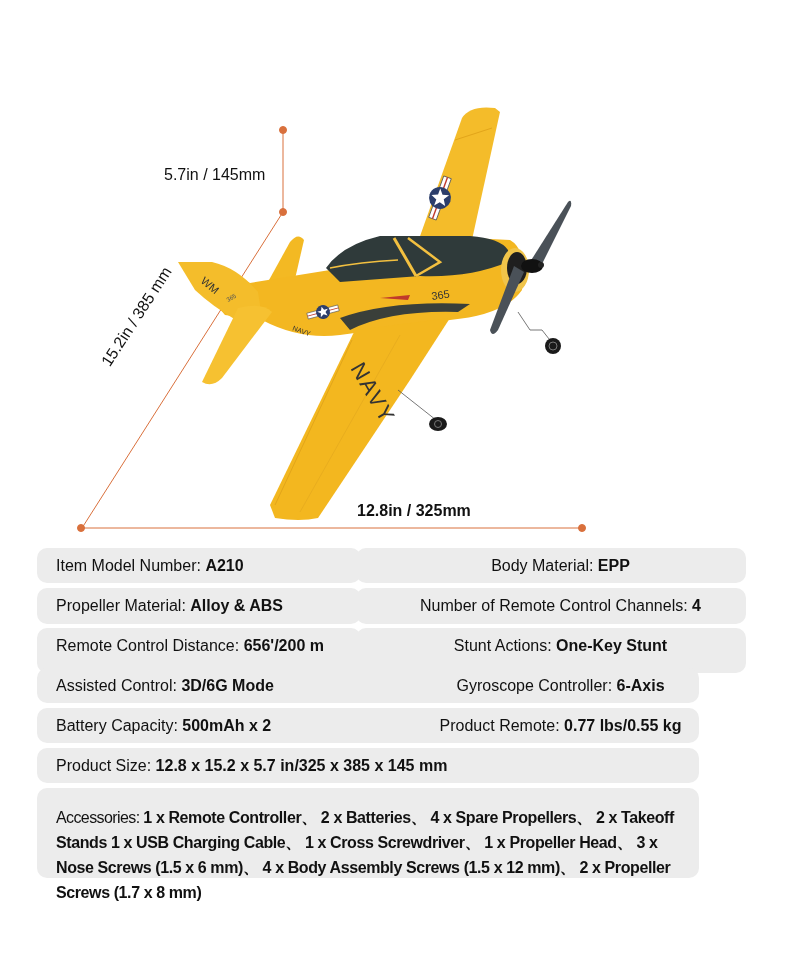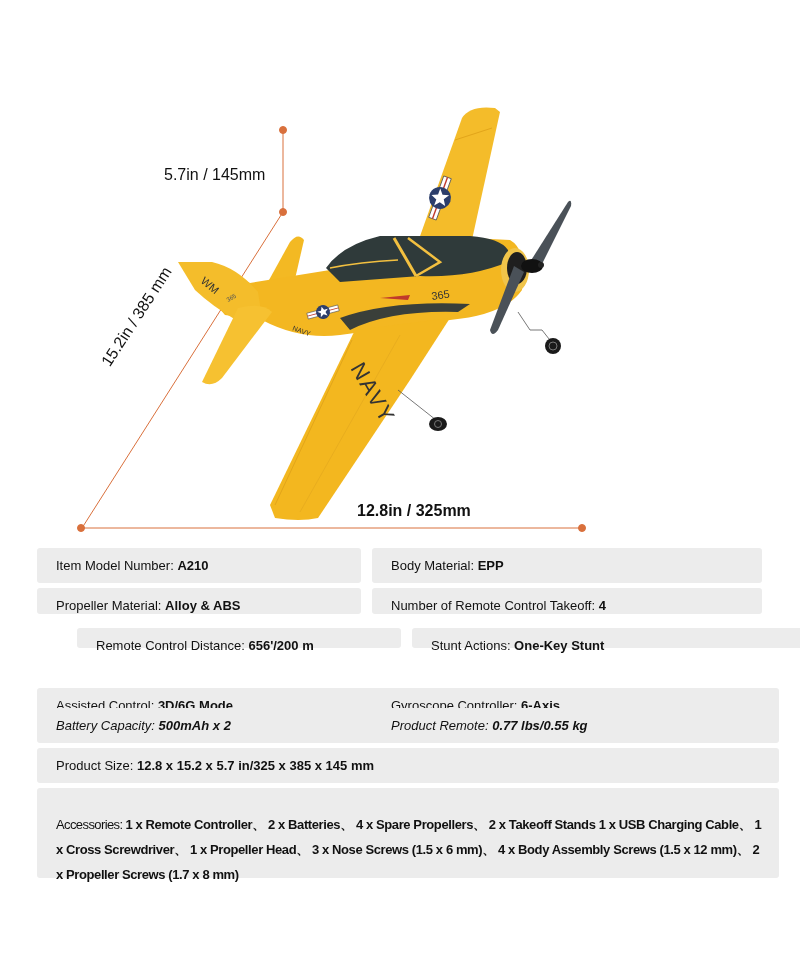--- a/index.html
+++ b/index.html
@@ -4,34 +4,34 @@
 <style>
   html, body { margin:0; padding:0; background:#ffffff; }
   body { width:800px; height:977px; position:relative; overflow:hidden;
          font-family:"Liberation Sans", sans-serif; color:#111; }
   .figure { position:absolute; left:0; top:0; width:800px; height:540px; }
   .figure svg { position:absolute; left:0; top:0; }
   .dim-label { position:absolute; font-size:16px; color:#111; white-space:nowrap; }
   .dim-height { left:164px; top:166px; }
   .dim-length { left:98px; top:360px; transform-origin:left top; transform:rotate(-57deg); }
   .dim-width { left:357px; top:502px;font-weight:bold; }
-  .spec { position:absolute; background:#ececec; border-radius:3px;
-          font-size:13px; line-height:35px; padding-left:19px; box-sizing:border-box;
+  .spec { position:absolute; background:#ececec; border-radius:10px;
+          font-size:16px; line-height:35px; padding-left:19px; box-sizing:border-box;
           white-space:nowrap; }
   .spec b { font-weight:bold; }
   .col-l { left:37px; width:324px; }
-  .col-r { left:372px; width:390px; }
-  .full { left:37px; width:742px; }
+  .col-r { left:356px; width:390px;text-align:center; }
+  .full { left:37px; width:662px; }
   .r1 { top:548px; height:35px; }
-  .r2 { top:588px; height:26px; }
-  .r3 { top:628px; height:20px;margin-left:40px; }
-  .r4 { top:668px; height:35px;margin-top:20px; }
-  .r5 { top:708px; height:35px;font-style:italic; }
+  .r2 { top:588px; height:36px; }
+  .r3 { top:628px; height:45px; }
+  .r4 { top:668px; height:35px; }
+  .r5 { top:708px; height:35px; }
   .r6 { top:748px; height:35px; }
-  .acc { top:788px; height:90px; line-height:25px; padding-top:24px; white-space:normal;
+  .acc { top:788px; height:90px; line-height:25px; padding-top:17px; white-space:normal;
          letter-spacing:-0.4px; padding-right:12px; }
   .acc .lbl { letter-spacing:-0.6px; }
 </style>
 </head>
 <body>
 
 <div class="figure">
   <svg width="800" height="540" viewBox="0 0 800 540">
 
     <g stroke="#d9703c" stroke-width="1" fill="#d9703c">
@@ -107,21 +107,21 @@
   <div class="dim-label dim-height">5.7in / 145mm</div>
   <div class="dim-label dim-length">15.2in / 385 mm</div>
   <div class="dim-label dim-width">12.8in / 325mm</div>
 </div>
 
 <div>
   <div class="spec col-l r1"><span>Item Model Number: </span><b>A210</b></div>
   <div class="spec col-r r1"><span>Body Material: </span><b>EPP</b></div>
 
   <div class="spec col-l r2"><span>Propeller Material: </span><b>Alloy &amp; ABS</b></div>
-  <div class="spec col-r r2"><span>Number of Remote Control Takeoff: </span><b>4</b></div>
+  <div class="spec col-r r2"><span>Number of Remote Control Channels: </span><b>4</b></div>
 
   <div class="spec col-l r3"><span>Remote Control Distance: </span><b>656'/200 m</b></div>
   <div class="spec col-r r3"><span>Stunt Actions: </span><b>One-Key Stunt</b></div>
 
   <div class="spec full r4"></div>
   <div class="spec col-l r4" style="background:transparent"><span>Assisted Control: </span><b>3D/6G Mode</b></div>
   <div class="spec col-r r4" style="background:transparent"><span>Gyroscope Controller: </span><b>6-Axis</b></div>
 
   <div class="spec full r5"></div>
   <div class="spec col-l r5" style="background:transparent"><span>Battery Capacity: </span><b>500mAh x 2</b></div>

